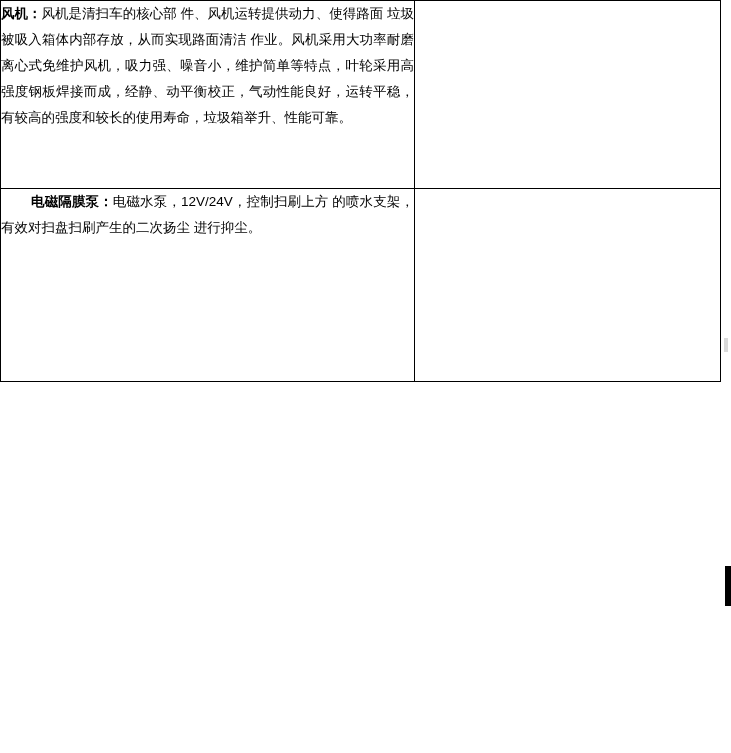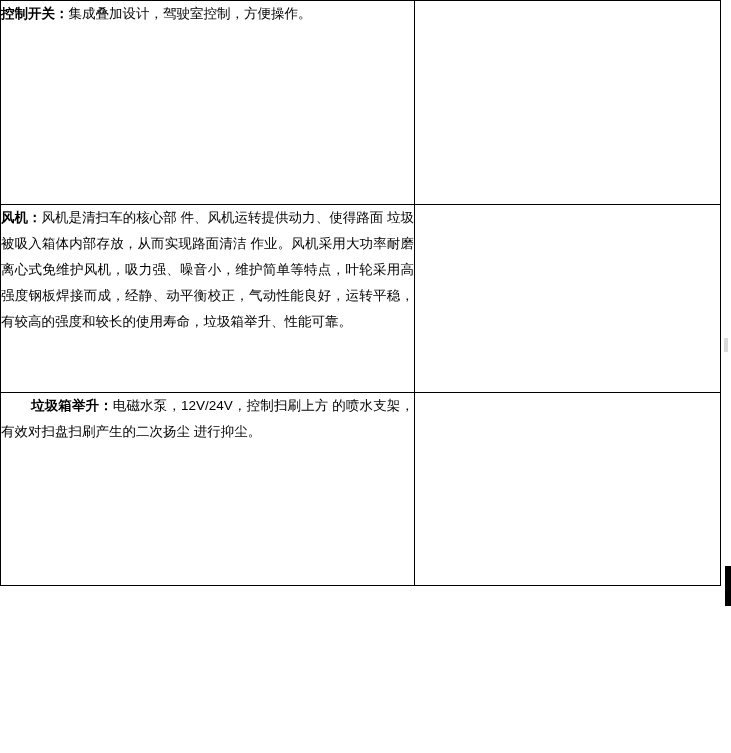--- a/index.html
+++ b/index.html
@@ -139,102 +139,41 @@
   }
 </style>
 </head>
 <body>
 
 <div class="page">
 
   <table class="spec-table">
     <tbody>
 
-      <tr style="height:204px;">
-        <td class="text-cell">
-          <div class="para indent-1">
-            <b>控制开关：</b><span>集成叠加设计，驾驶室控制，方便操作。</span>
-          </div>
-        </td>
-        <td class="img-cell">
-          <div class="photo p1">
-            <div class="panel">
-              
-              
-              
-              
-
-              
-              
-
-              
-              
-              
-              
-              
-
-              
-              
-              
-              
-
-              
-              
-              
-              
-
-              
-              
-              
-              
-
-              
-              
-              
-              
-              
-
-              
-              
-              
-              
-
-              
-              
-              
-              
-
-              
-              
-              
-            </div>
-          </div>
-        </td>
-      </tr>
 
       <tr style="height:188px;">
         <td class="text-cell">
           <div class="para indent-1">
             <b>风机：</b><span>风机是清扫车的核心部 件、风机运转提供动力、使得路面 垃圾被吸入箱体内部存放，从而实现路面清洁 作业。风机采用大功率耐磨离心式免维护风机，吸力强、噪音小，维护简单等特点，叶轮采用高强度钢板焊接而成，经静、动平衡校正，气动性能良好，运转平稳，有较高的强度和较长的使用寿命，垃圾箱举升、性能可靠。</span>
           </div>
         </td>
         <td class="img-cell">
           <div class="photo p2">
             <div class="wall"></div>
             <div class="floor"></div>
 
           </div>
         </td>
       </tr>
 
 
       <tr style="height:193px;">
         <td class="text-cell">
           <div class="para indent-3">
-            <b>垃圾箱举升：</b><span>电磁水泵，12V/24V，控制扫刷上方 的喷水支架，有效对扫盘扫刷产生的二次扬尘 进行抑尘。</span>
+            <b>电磁隔膜泵：</b><span>电磁水泵，12V/24V，控制扫刷上方 的喷水支架，有效对扫盘扫刷产生的二次扬尘 进行抑尘。</span>
           </div>
         </td>
         <td class="img-cell">
           <div class="photo p4">
             <div class="top-dark"></div>
             <div class="plate"></div>
             <div class="hose" style="left:4%; top:26%; width:92%; height:12px; transform:rotate(-4deg);"></div>
 
           </div>
         </td>

